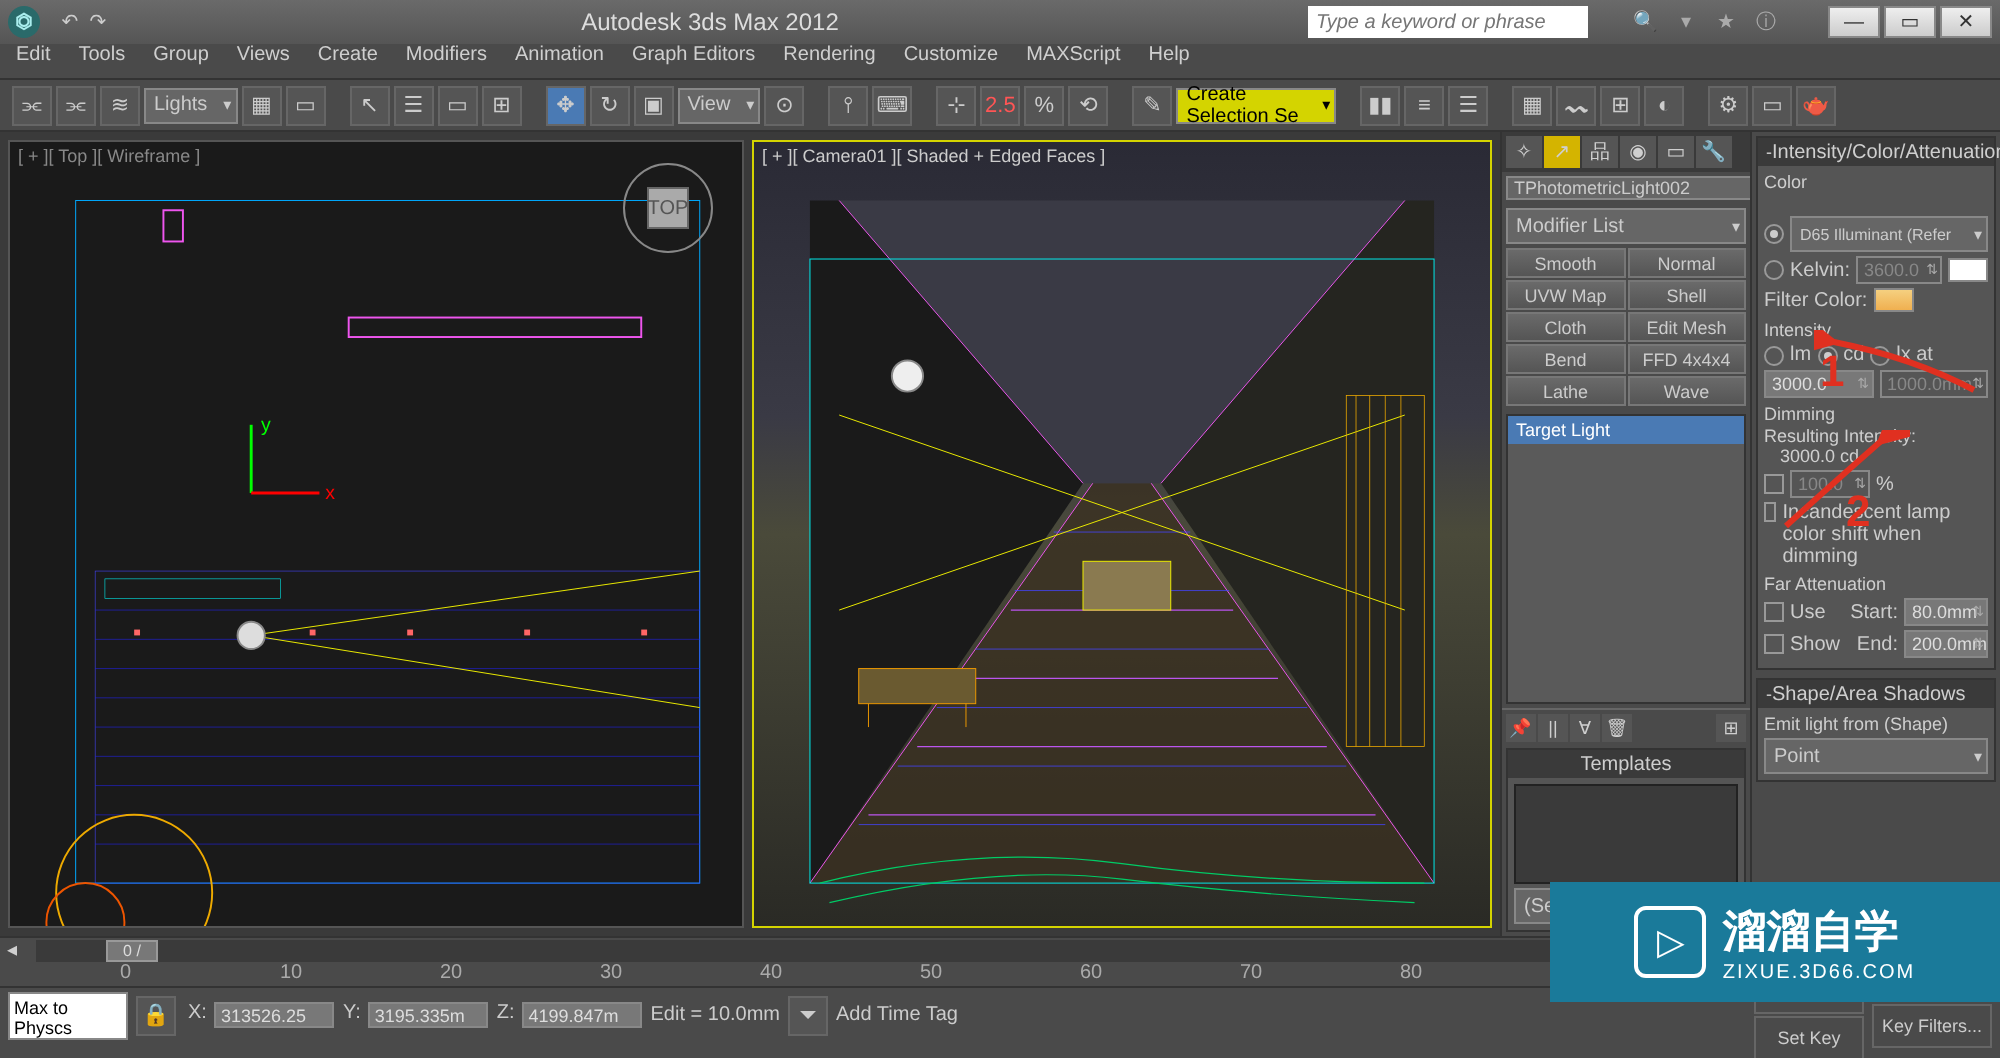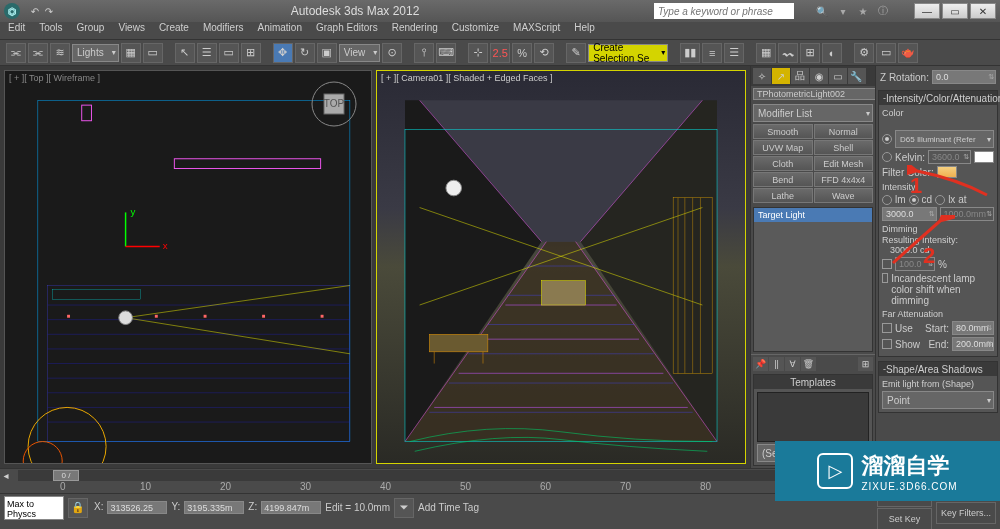--- a/index.html
+++ b/index.html
@@ -321,24 +321,20 @@
           <span style="margin:0 auto">Templates</span>
         </div>
       <div class="rollout-body">
         <div class="templ-preview"></div>
         <div class="tsel" style="width:100%">(Select a Template)</div>
       </div>
     </div>
   </div>
 
   <div class="cmdpanel">
-    <div class="field-row" style="padding:2px 4px">
-      <label>Z Rotation:</label>
-      <div class="spinner">0.0</div>
-    </div>
     <div class="rollout">
       <div class="rollout-head">- <span>Intensity/Color/Attenuation</span></div>
       <div class="rollout-body">
         <div style="font-size:9px;margin-bottom:12px">Color</div>
         <div class="field-row">
           <span class="radio ck"></span>
           <div class="tsel" style="flex:1;font-size:8px">D65 Illuminant (Refer</div>
         </div>
         <div class="field-row">
           <span class="radio"></span>

